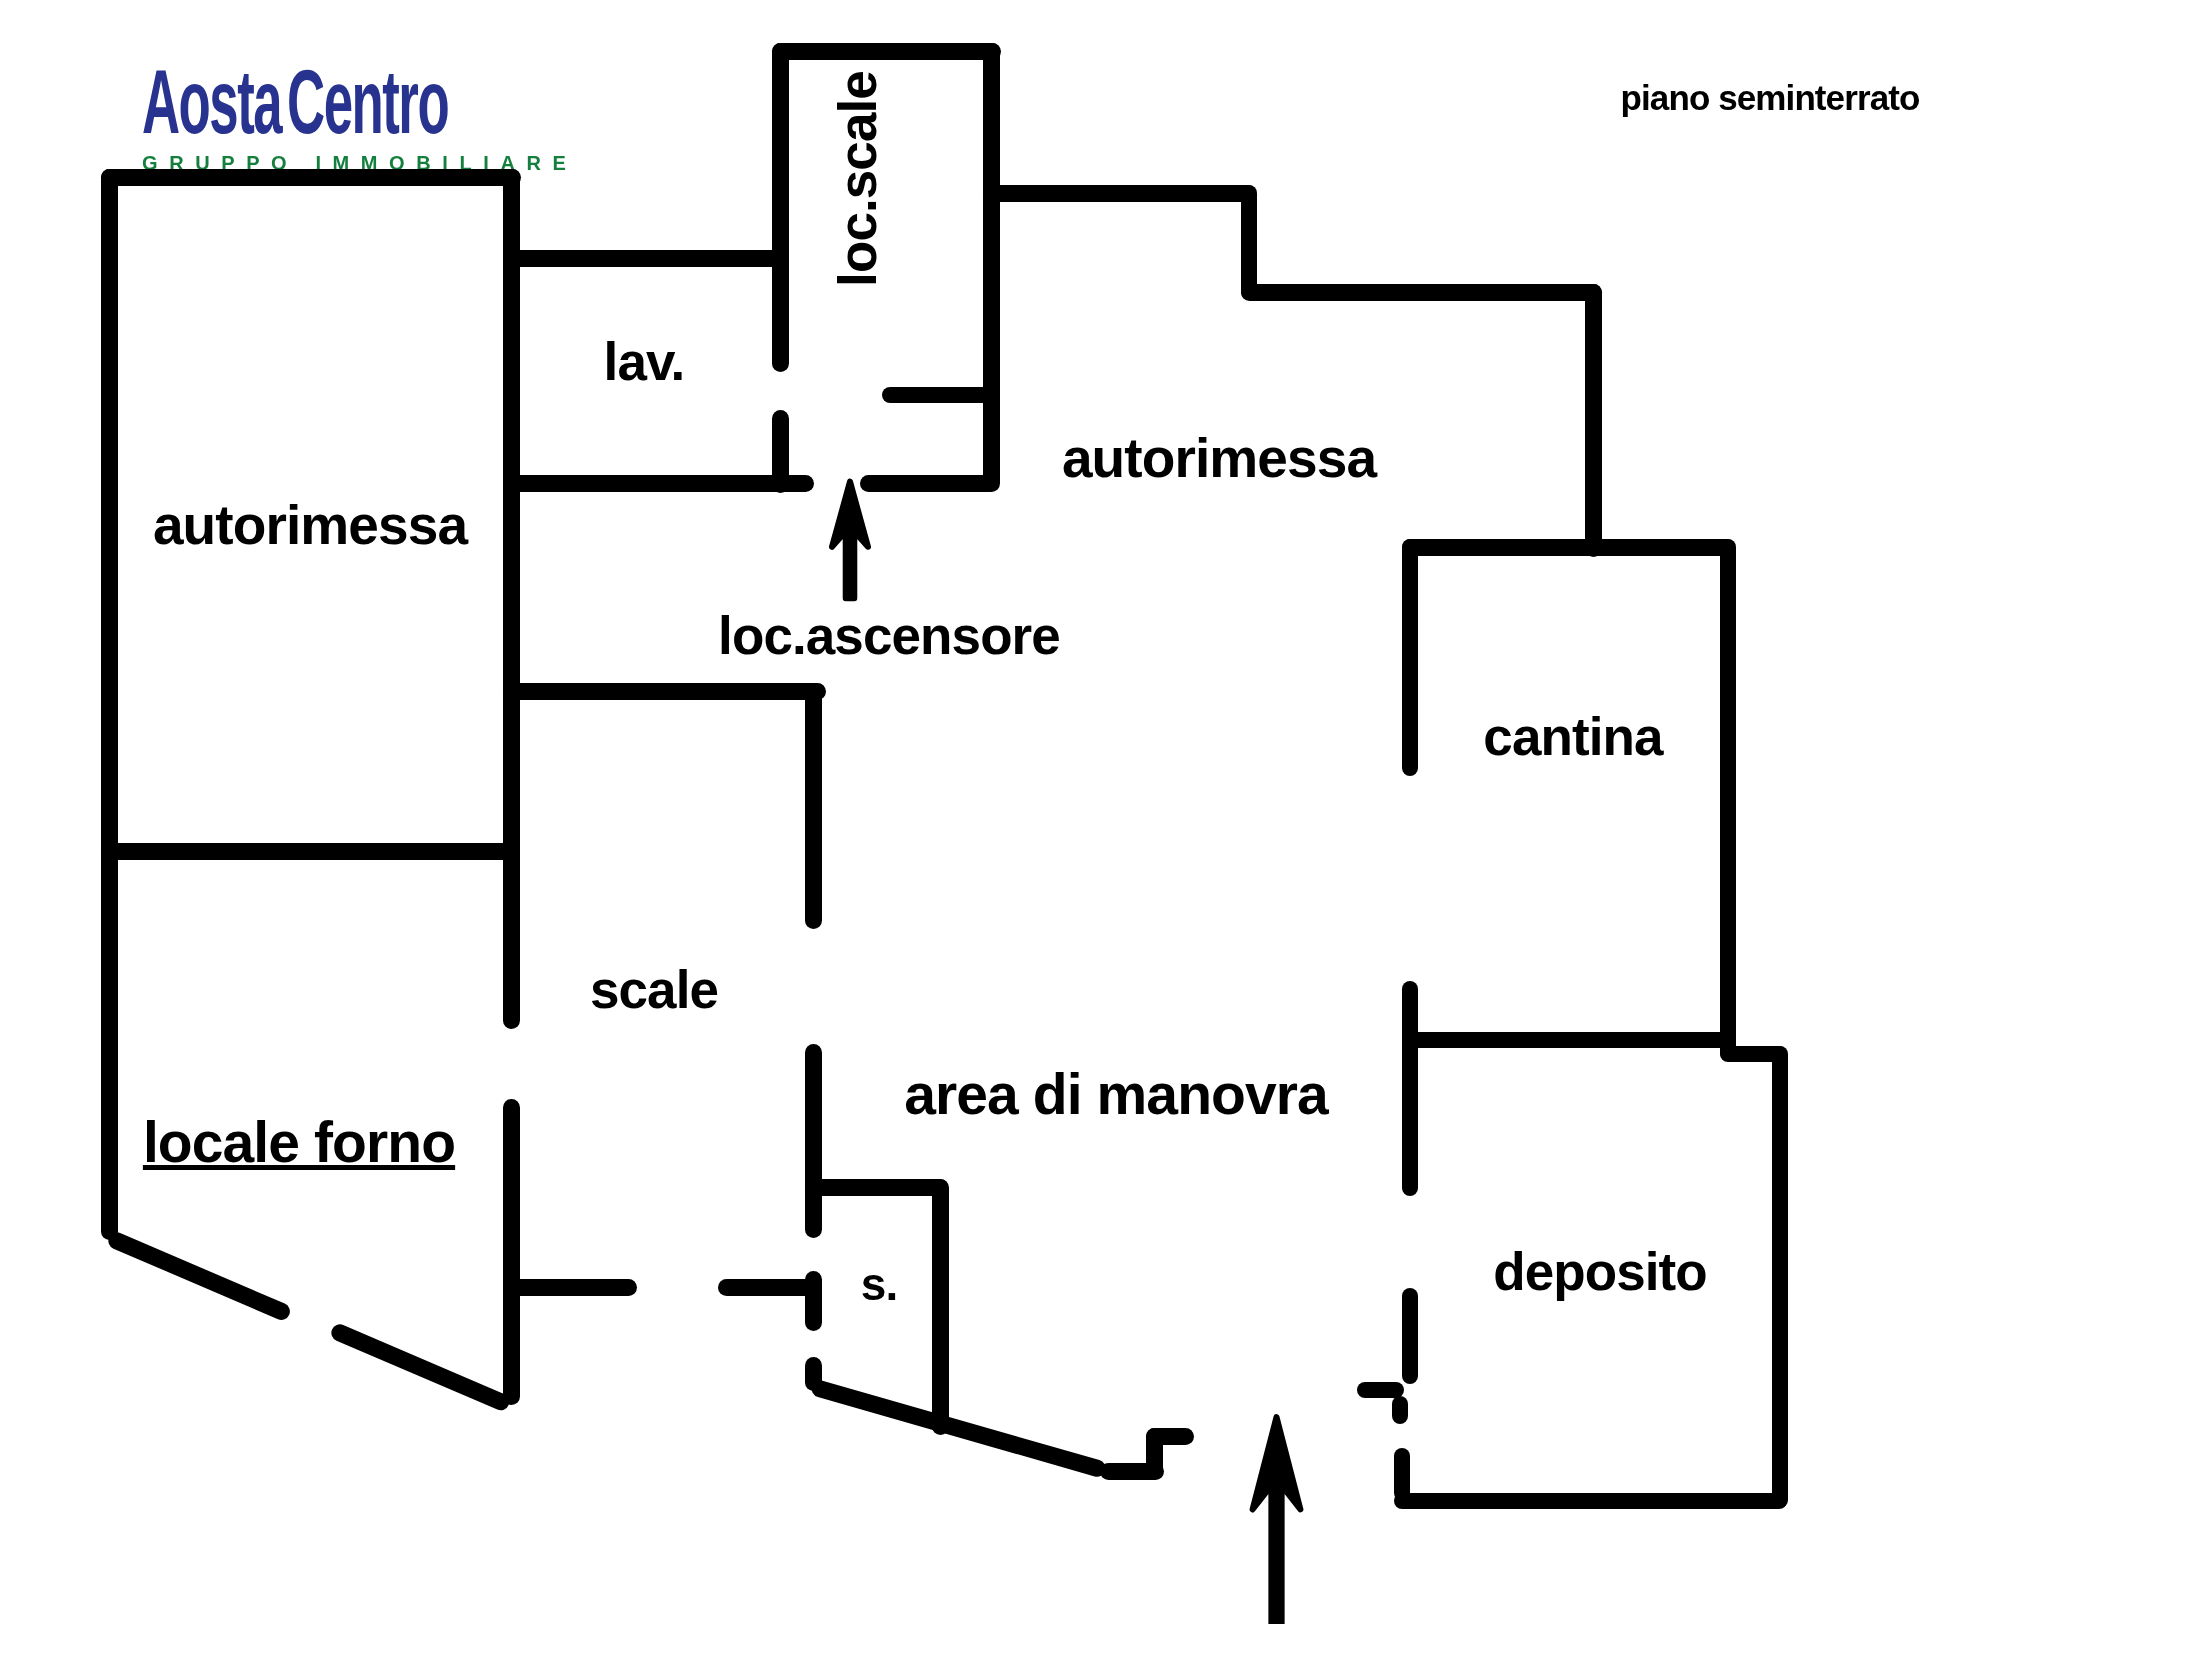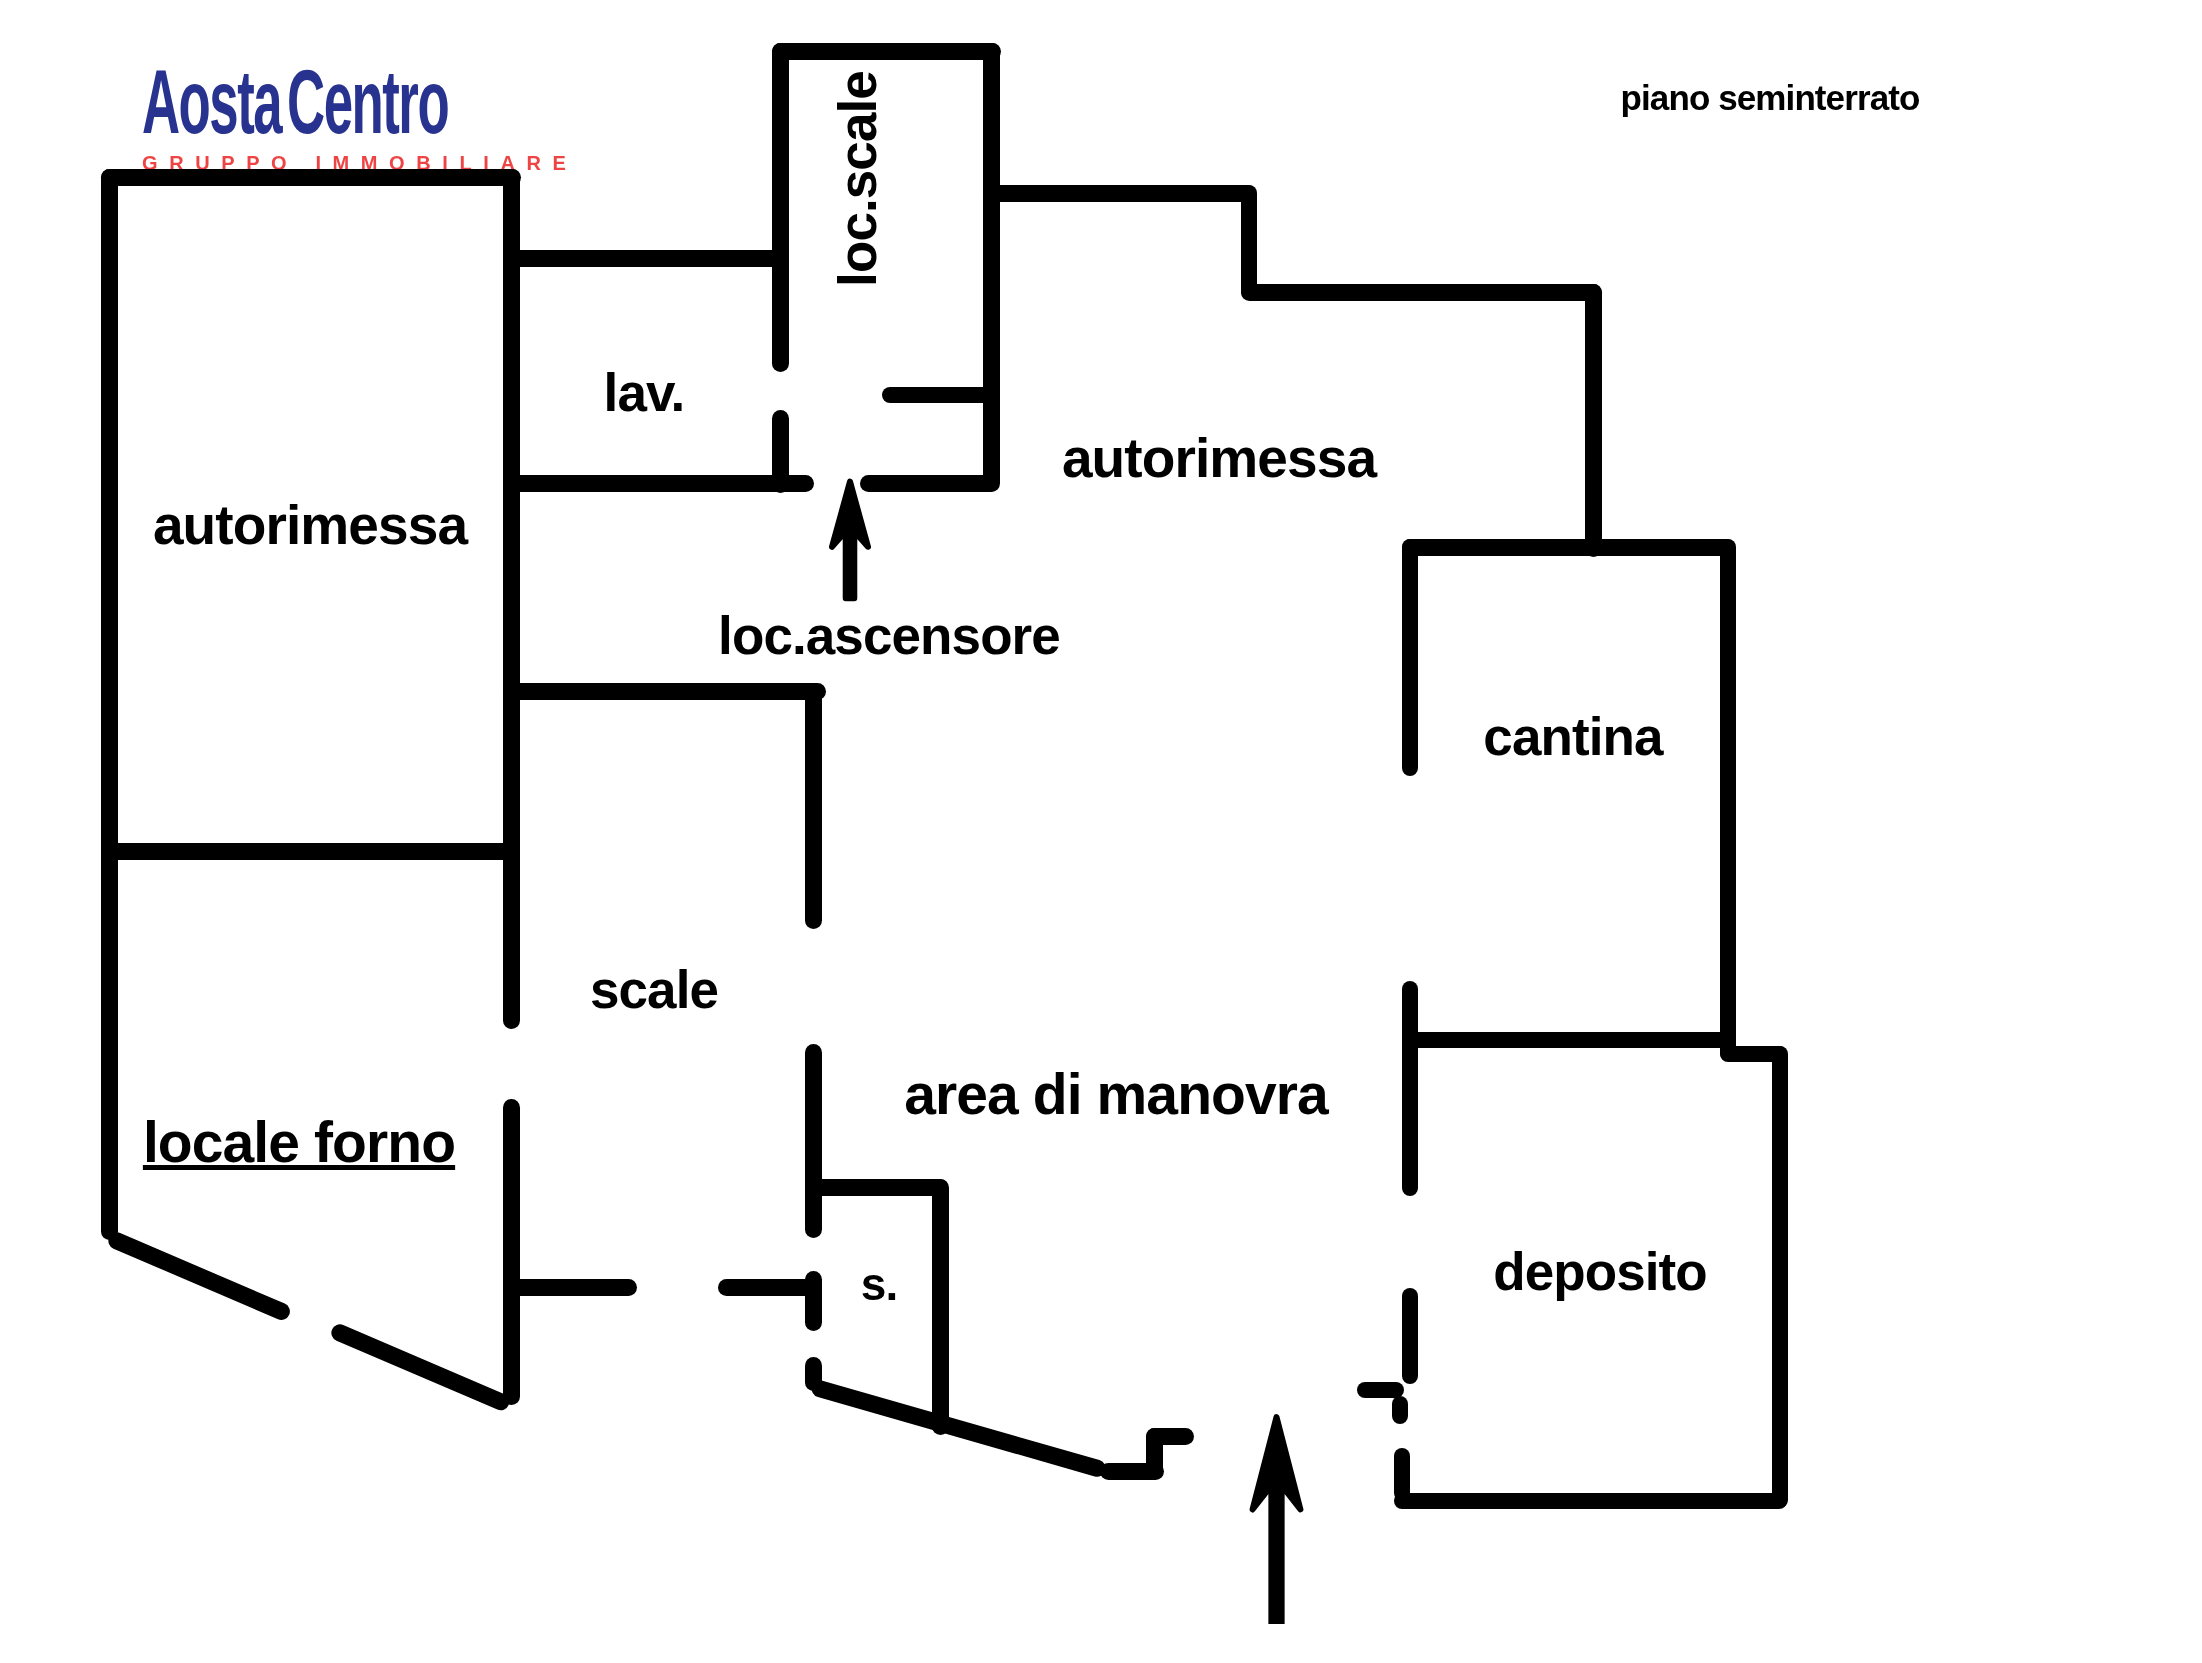--- a/index.html
+++ b/index.html
@@ -39,21 +39,21 @@
     display:flex;align-items:flex-end;
     transform:scaleX(0.58);transform-origin:left bottom;
     height:102px;
   }
   #logo .word{
     font-size:91px;font-weight:bold;letter-spacing:-2.6px;
     color:#28338f;line-height:1;
   }
   #logo .tagline{
     margin-top:5.2px;
-    font-size:20px;font-weight:bold;color:#ef4444;
+    font-size:20px;font-weight:bold;color:#15803d;
     letter-spacing:11.6px;white-space:nowrap;
   }
   .house{margin:0 5.2px 3.4px 5.2px;}
 </style>
 </head>
 <body>
 
 <div id="canvas">
 
   <div id="logo">
@@ -124,21 +124,21 @@
 
   <svg class="arrow" style="left:820px;top:478px;" width="60" height="129" viewBox="0 0 70 150">
     <polygon points="35,4 56,80 40,62 40,140 30,140 30,62 14,80" fill="#000" stroke="#000" stroke-width="7" stroke-linejoin="round" stroke-linecap="round"></polygon>
   </svg>
   <svg class="arrow" style="left:1244px;top:1413px;" width="65" height="222" viewBox="0 0 76 258">
     <polygon points="38,4 66,112 44,84 44,248 32,248 32,84 10,112" fill="#000" stroke="#000" stroke-width="7" stroke-linejoin="round" stroke-linecap="round"></polygon>
   </svg>
 
   <div class="label" style="left:310px;top:525px;font-size:55px;">autorimessa</div>
   <div class="label" style="left:1219px;top:458px;font-size:55px;">autorimessa</div>
-  <div class="label" style="left:644px;top:361px;margin-top:31px;">lav.</div>
+  <div class="label" style="left:644px;top:361px;">lav.</div>
   <div class="label vert" style="left:857px;top:179px;">loc.scale</div>
   <div class="label" style="left:889px;top:635px;">loc.ascensore</div>
   <div class="label" style="left:654px;top:989px;">scale</div>
   <div class="label" style="left:299px;top:1142px;font-size:57px;text-decoration:underline;">locale forno</div>
   <div class="label" style="left:1116px;top:1094px;font-size:57px;">area di manovra</div>
   <div class="label" style="left:1573px;top:736px;">cantina</div>
   <div class="label" style="left:1600px;top:1271px;">deposito</div>
   <div class="label" style="left:879px;top:1284px;font-size:46px;">s.</div>
 
 </div>

